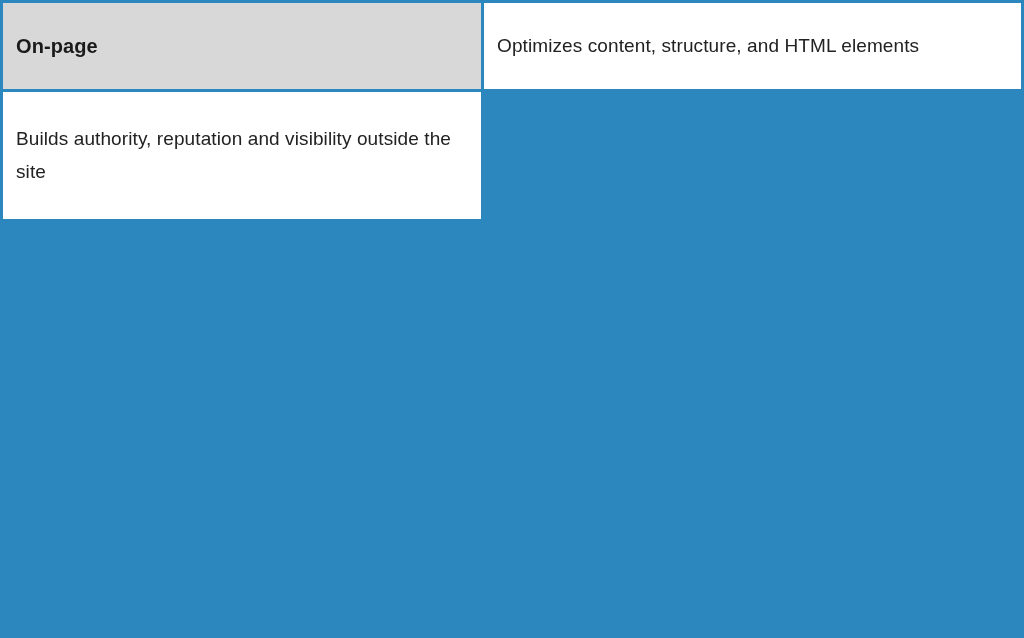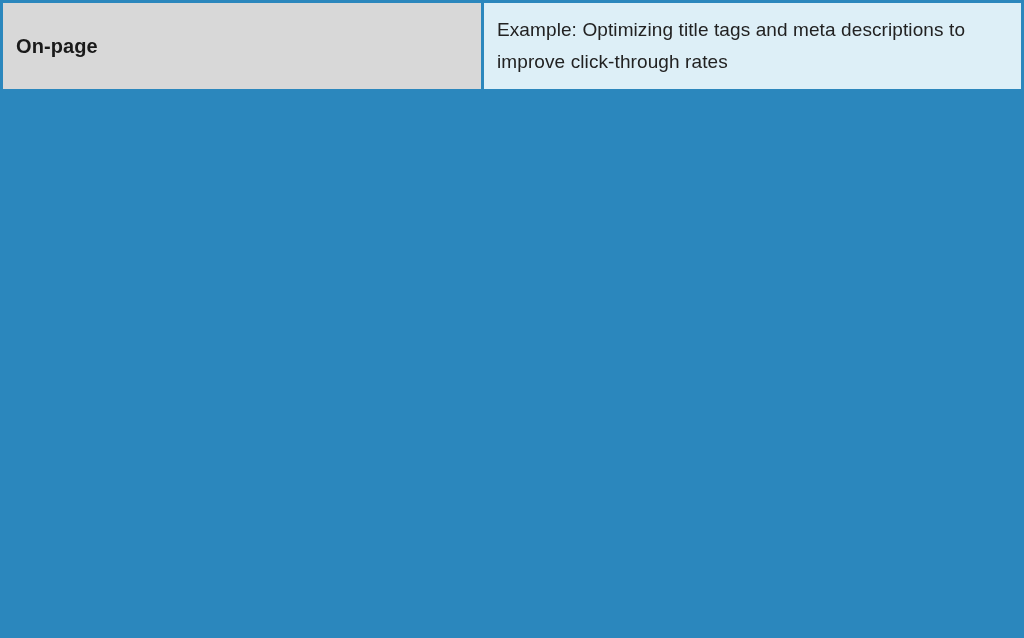--- a/index.html
+++ b/index.html
@@ -46,19 +46,22 @@
   .cell.alt  { background: var(--row-alt-bg); }
 </style>
 </head>
 <body>
 
 <div class="seo-table">
   <div class="cell header">
     <span>On-page</span>
   </div>
 
+  <div class="cell body">
+    <span>Optimizes content, structure, and HTML elements</span>
+  </div>
+  <div class="cell body">
+    <span>Builds authority, reputation and visibility outside the site</span>
+  </div>
 
 
 
-  <div class="cell alt">
-    <span>Example: Optimizing title tags and meta descriptions to improve click-through rates</span>
-  </div>
 </div>
 
 </body></html>

